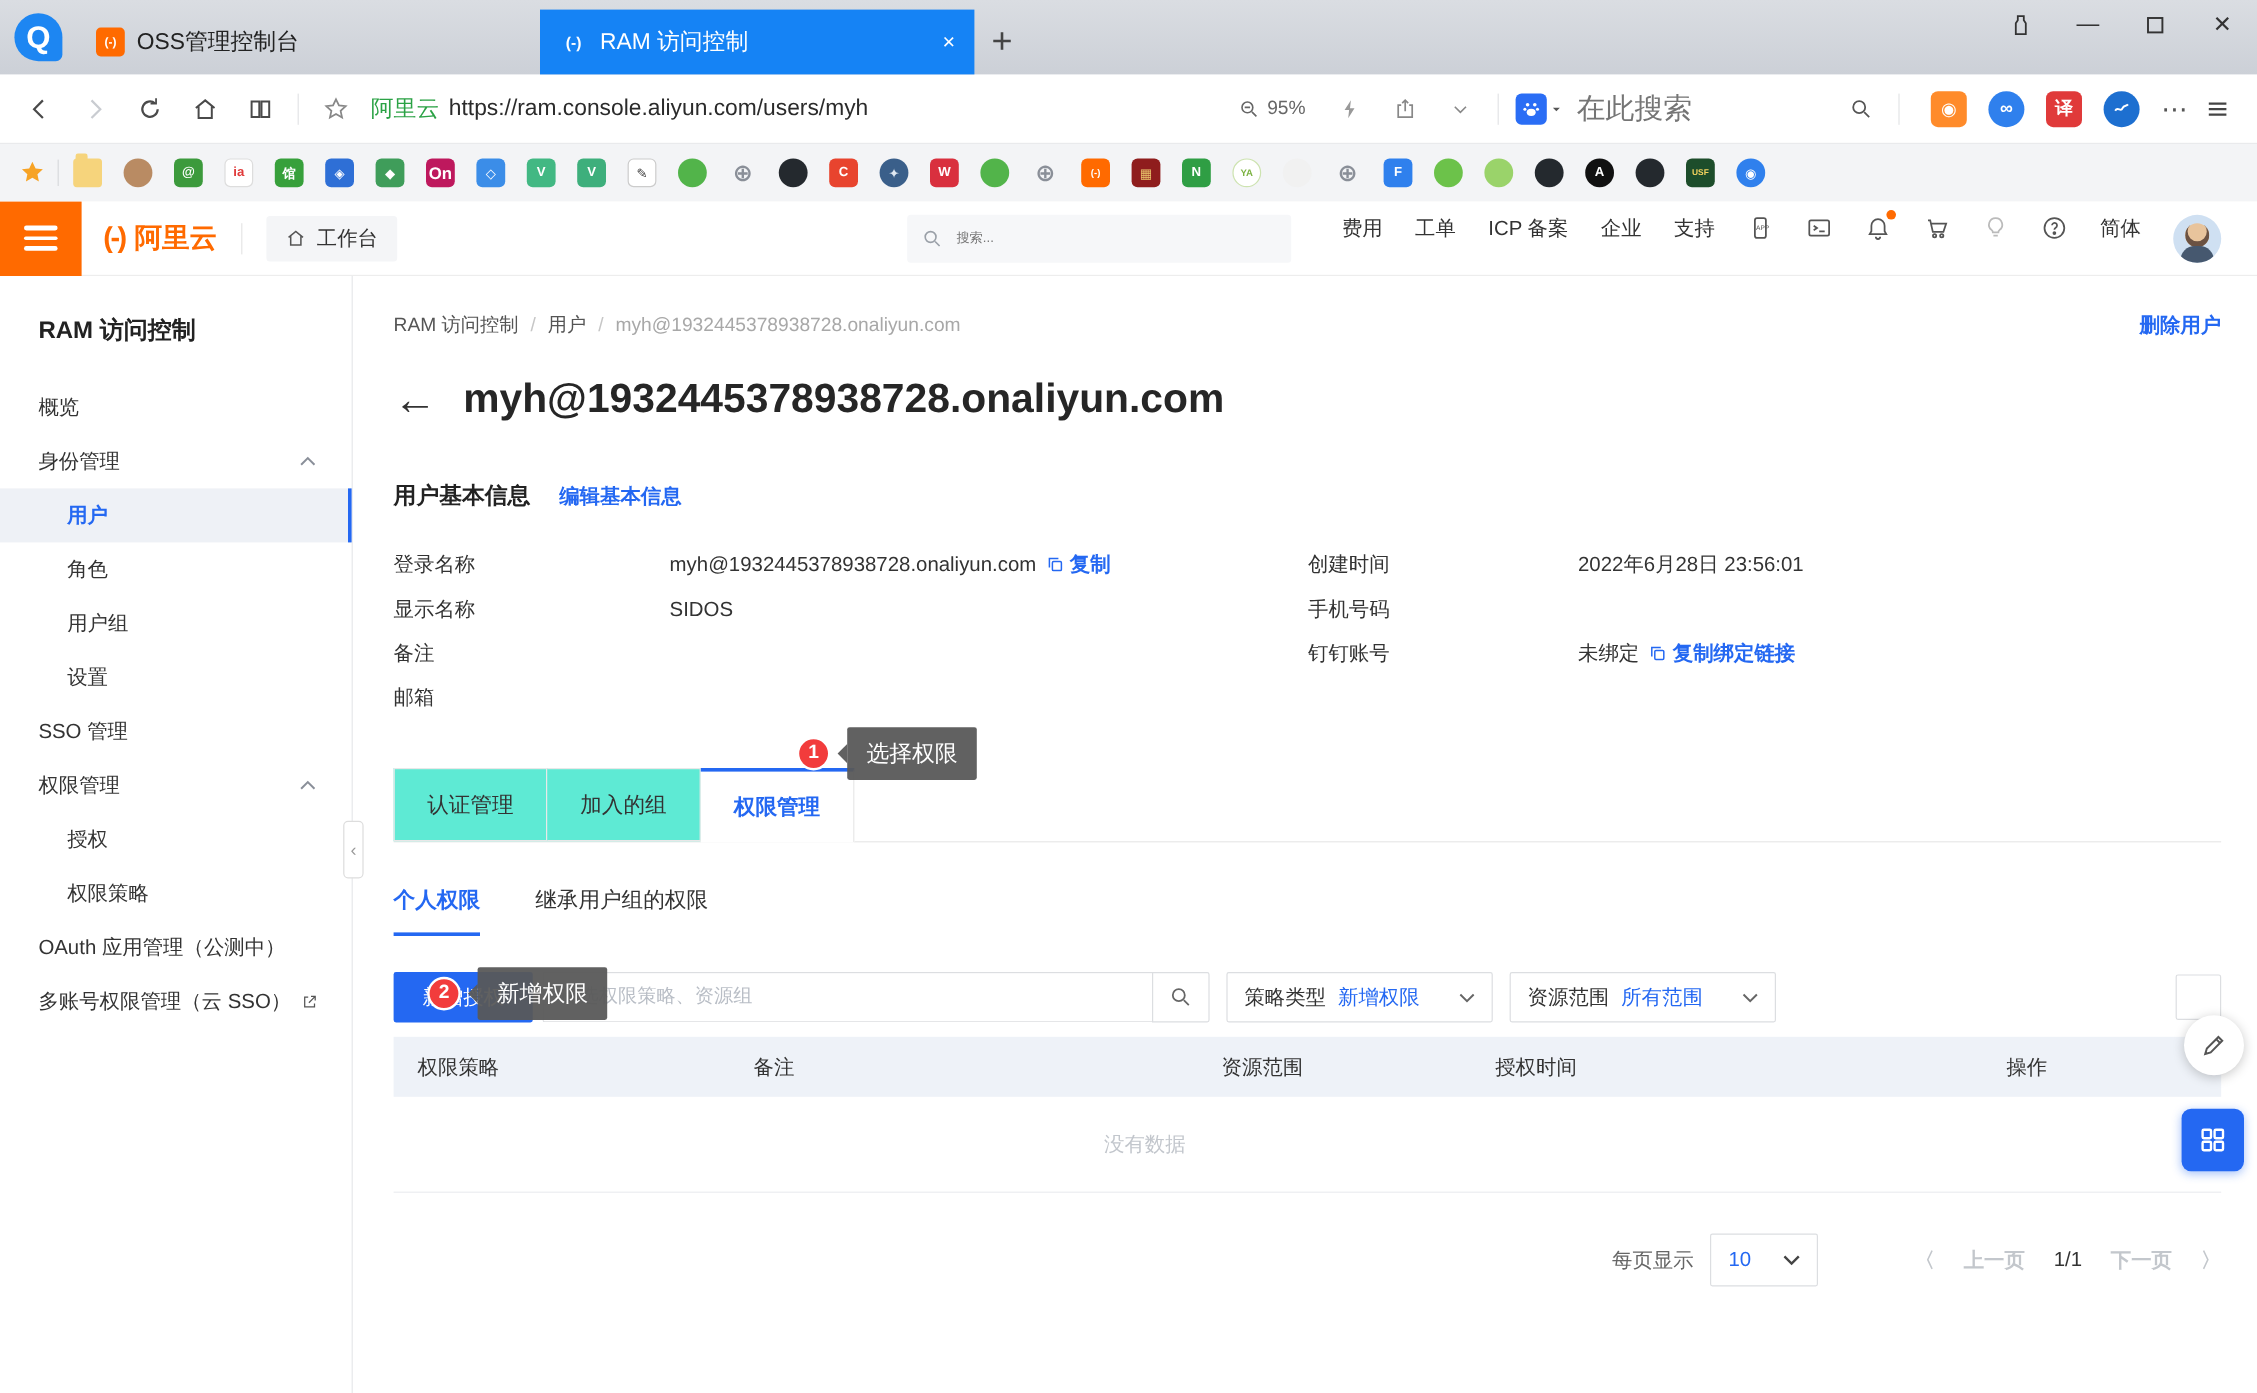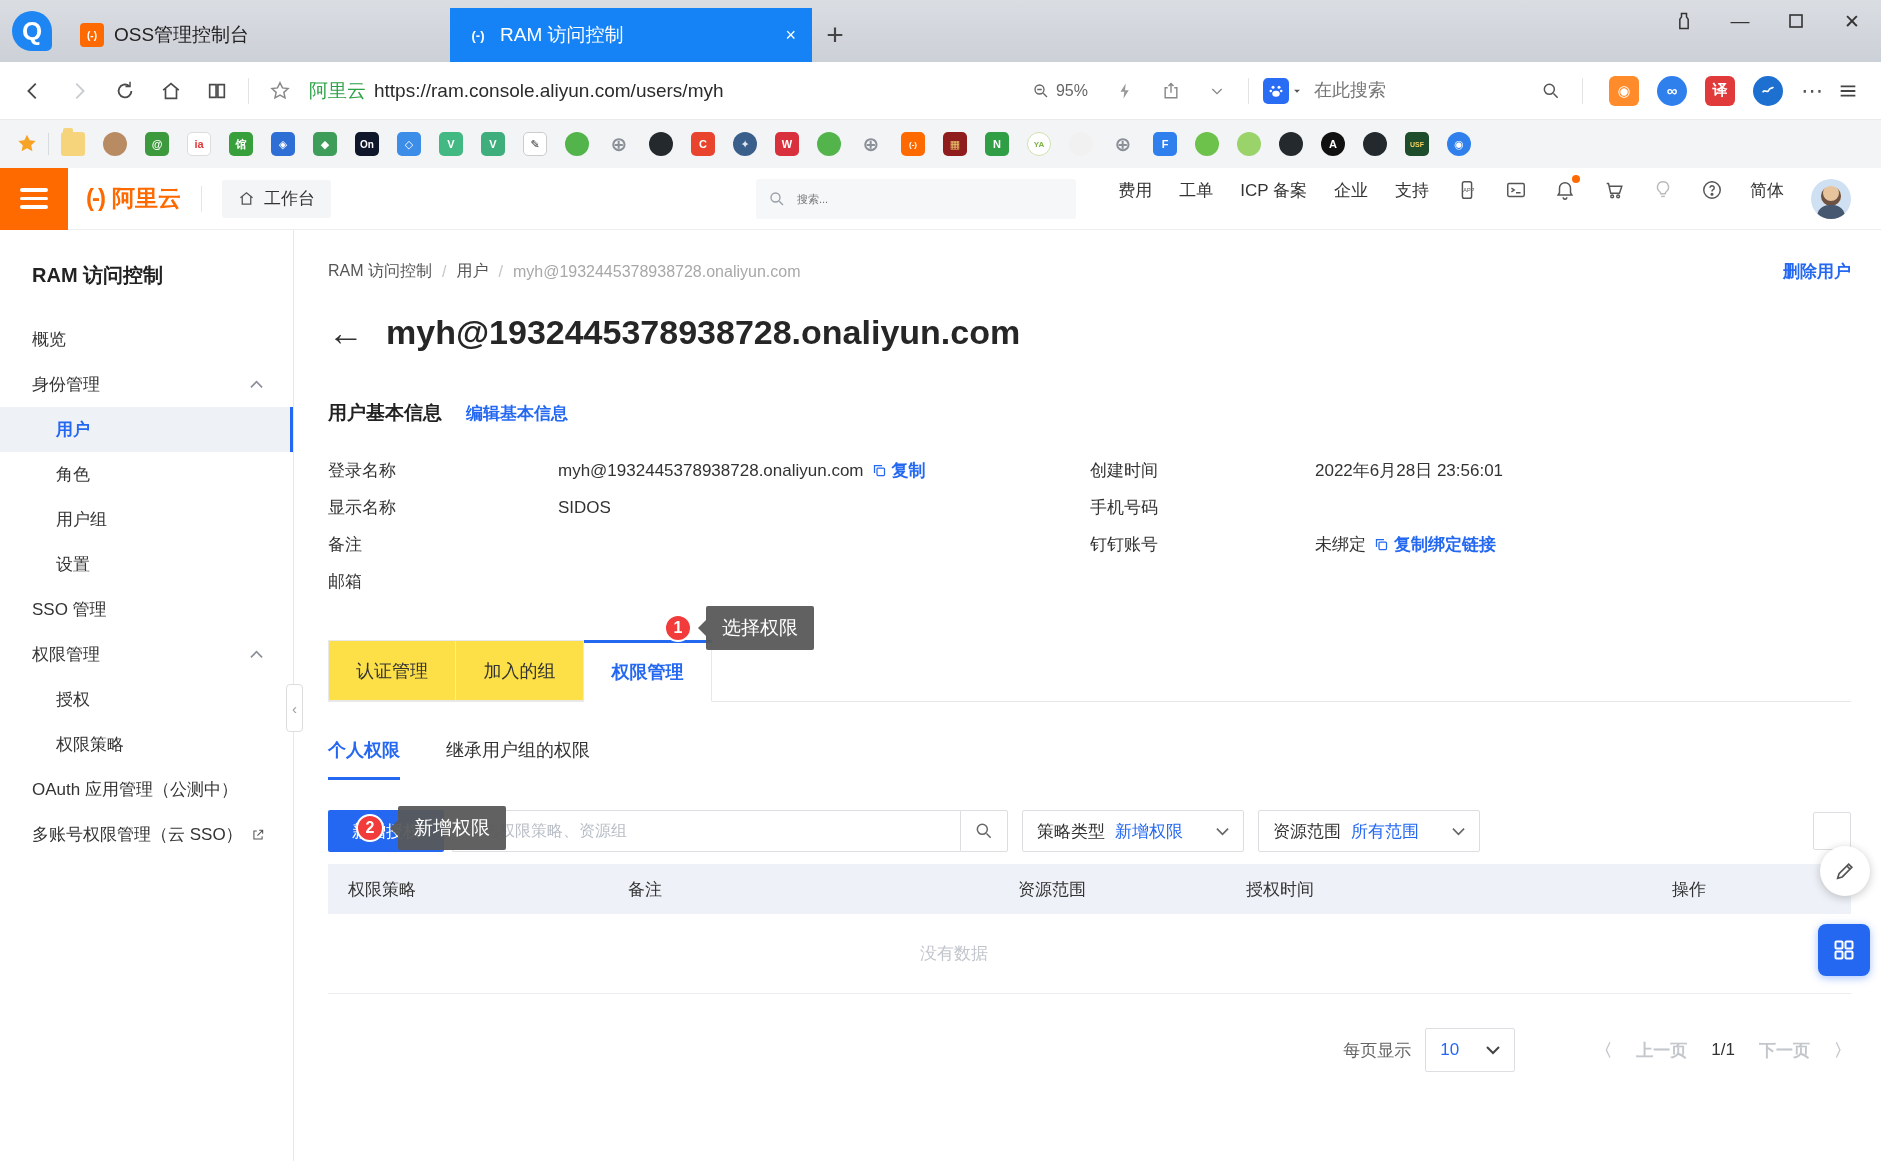--- a/index.html
+++ b/index.html
@@ -28,21 +28,21 @@
   .addrbar { height:58px; background:#fff; display:flex; align-items:center; padding:0 10px; border-bottom:1px solid #e9eaec; }
   .abtn { width:46px; height:42px; display:grid; place-items:center; color:#4a4a4a; }
   .abtn.disabled { color:#c9ccd1; }
   .vsep { width:1px; height:26px; background:#e3e4e6; margin:0 8px; }
   .sitelabel { color:#2ba245; font-size:19px; margin:0 8px 0 6px; white-space:nowrap; }
   .url { font-size:19px; color:#2b2b2b; white-space:nowrap; }
   .addr-right { margin-left:auto; display:flex; align-items:center; }
   .zoomctl { display:flex; align-items:center; gap:6px; color:#666; font-size:16px; margin-right:14px; }
   .bsearch { display:flex; align-items:center; margin:0 6px; }
   .baidu-ico { width:26px; height:26px; border-radius:5px; background:#2a6df5; display:grid; place-items:center; }
-  .insearch { border:none; outline:none; font-size:18px; color:#333; width:210px; margin-left:10px; background:transparent; }
+  .insearch { border:none; outline:none; font-size:24px; color:#333; width:210px; margin-left:10px; background:transparent; }
   .extico { width:30px; height:30px; border-radius:6px; display:grid; place-items:center; color:#fff; font-size:15px; font-weight:bold; margin-left:18px; }
   .dots { font-size:22px; color:#555; letter-spacing:2px; margin-left:18px; }
 
   
   .bookmarks { height:48px; background:#f3f4f6; display:flex; align-items:center; padding:0 16px; }
   .bm-star { color:#f7a325; margin-right:10px; }
   .bm-sep { width:1px; height:22px; background:#d8dadd; margin-right:12px; }
   .bm-icons { display:flex; align-items:center; gap:18px; }
   .bm-ico { width:24px; height:24px; border-radius:5px; display:grid; place-items:center; font-size:11px; font-weight:bold; flex-shrink:0; }
   .bm-ico.round { border-radius:50%; }
@@ -94,21 +94,21 @@
   .bluelink { color:#2468f2; font-weight:bold; font-size:17px; display:inline-flex; align-items:center; gap:5px; }
 
   .infogrid { display:flex; margin-top:26px; }
   .infocol.left { width:762px; }
   .inforow { display:flex; align-items:center; height:37px; font-size:17px; }
   .ilabel { width:230px; color:#333; flex-shrink:0; }
   .infocol.right .ilabel { width:225px; }
   .ival { color:#333; display:flex; align-items:center; gap:8px; }
 
   .tabstrip { display:flex; margin-top:40px; border-bottom:1px solid #e8e8e8; height:62px; }
-  .tab-item { width:128px; display:flex; align-items:center; justify-content:center; font-size:18px; color:#333; background:#fde047; border:1px solid #e8e8e8; border-left:none; }
+  .tab-item { width:128px; display:flex; align-items:center; justify-content:center; font-size:18px; color:#333; background:#5eead4; border:1px solid #e8e8e8; border-left:none; }
   .tab-item:first-child { border-left:1px solid #e8e8e8; }
   .tab-item.active { background:#fff; color:#2468f2; font-weight:bold; border-top:3px solid #2468f2; border-bottom:1px solid #fff; margin-bottom:-1px; }
 
   .subtabs { display:flex; gap:46px; margin-top:36px; font-size:18px; color:#333; }
   .subtab { padding-bottom:15px; }
   .subtab.active { color:#2468f2; font-weight:bold; border-bottom:3px solid #2468f2; }
 
   .toolbar { display:flex; align-items:center; margin-top:30px; height:42px; }
   .addbtn { width:116px; height:42px; background:#2468f2; color:#fff; font-size:17px; border:none; border-radius:2px; display:grid; place-items:center; }
   .filterwrap { display:flex; margin-left:8px; height:42px; }
@@ -286,21 +286,21 @@
     </span>
   <span class="bm-sep"></span>
   <div class="bm-icons">
       <span class="bm-ico folder" style="background: rgb(246, 212, 124); color: rgb(255, 255, 255);"></span>
       <span class="bm-ico round" style="background: rgb(185, 139, 99); color: rgb(255, 255, 255);"></span>
       <span class="bm-ico" style="background: rgb(60, 154, 60); color: rgb(255, 255, 255);">@</span>
       <span class="bm-ico" style="background: rgb(255, 255, 255); color: rgb(224, 58, 58); border: 1px solid rgb(221, 221, 221);">ia</span>
       <span class="bm-ico" style="background: rgb(55, 160, 59); color: rgb(255, 255, 255);">馆</span>
       <span class="bm-ico" style="background: rgb(46, 111, 214); color: rgb(255, 255, 255);">◈</span>
       <span class="bm-ico" style="background: rgb(63, 157, 90); color: rgb(255, 255, 255);">◆</span>
-      <span class="bm-ico" style="background: #0f172a; color: rgb(255, 255, 255); font-size: 10px;">On</span>
+      <span class="bm-ico" style="background: #be185d; color: rgb(255, 255, 255); font-size: 14px;">On</span>
       <span class="bm-ico" style="background: rgb(59, 141, 232); color: rgb(255, 255, 255);">◇</span>
       <span class="bm-ico" style="background: rgb(66, 184, 131); color: rgb(255, 255, 255);">V</span>
       <span class="bm-ico" style="background: rgb(62, 175, 124); color: rgb(255, 255, 255);">V</span>
       <span class="bm-ico" style="background: rgb(255, 255, 255); color: rgb(51, 51, 51); border: 1px solid rgb(204, 204, 204);">✎</span>
       <span class="bm-ico round" style="background: rgb(82, 180, 74); color: rgb(255, 255, 255);"></span>
       <span class="bm-ico" style="background: transparent; color: rgb(138, 143, 152); font-size: 20px;">⊕</span>
       <span class="bm-ico round" style="background: rgb(36, 41, 46); color: rgb(255, 255, 255);"></span>
       <span class="bm-ico" style="background: rgb(232, 68, 46); color: rgb(255, 255, 255);">C</span>
       <span class="bm-ico round" style="background: rgb(58, 95, 138); color: rgb(223, 232, 242);">✦</span>
       <span class="bm-ico" style="background: rgb(217, 48, 62); color: rgb(255, 255, 255);">W</span>

